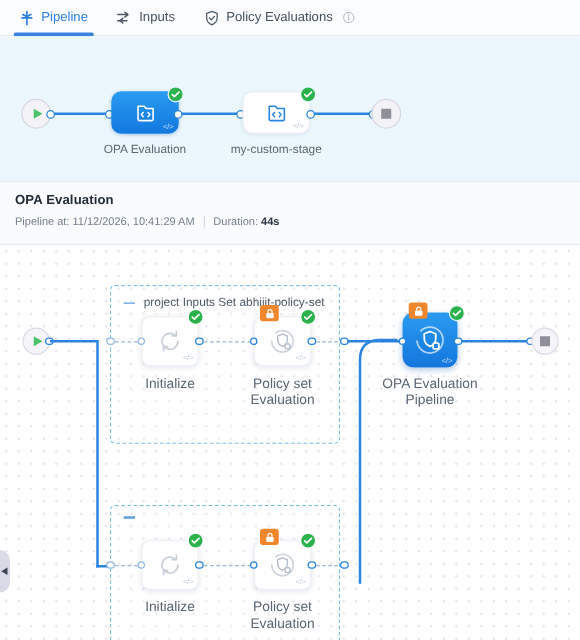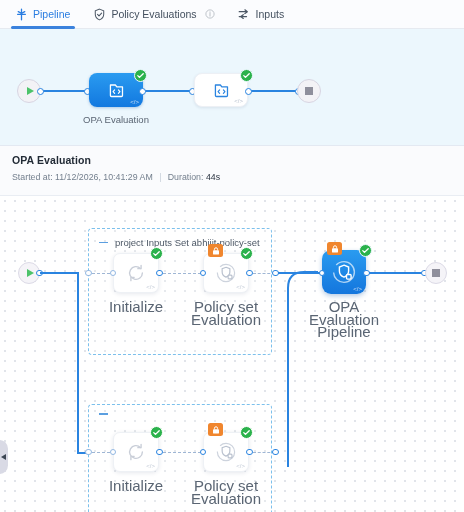--- a/index.html
+++ b/index.html
@@ -83,21 +83,21 @@
   .infostrip {
     position: absolute; left: 0; top: 146px; width: 464px; height: 50px;
     background: #fafbfd; border-bottom: 1px solid #e9edf3;
     padding: 8px 12px 0 12px;
   }
   .info-title { font-size: 10.5px; font-weight: bold; color: #222b36; letter-spacing: .1px; }
   .info-meta { margin-top: 6px; font-size: 8.8px; color: #737f8d; display: flex; align-items: center; }
   .info-meta .sep {
     display: inline-block; width: 1px; height: 9px; background: #d4dae2; margin: 0 7px;
   }
-  .info-meta b { color: #2b3542; font-weight: normal; }
+  .info-meta b { color: #2b3542; font-weight: bold; }
 
   
   .canvas {
     position: absolute; left: 0; top: 196px; width: 464px; height: 316px;
     background-color: #ffffff;
     background-image: radial-gradient(#e1e4ea 0.9px, transparent 1px);
     background-size: 10px 10px;
     overflow: hidden;
   }
   .edge { position: absolute; background: #2a84e0; }
@@ -120,21 +120,21 @@
   .minus { display: inline-block; width: 9px; height: 1.6px; background: #5b9fe0; }
 
   .gnode {
     position: absolute; width: 46px; height: 40px; border-radius: 7px;
     background: #ffffff; border: 1px solid #eef1f5;
     box-shadow: 0 1px 4px rgba(30,50,90,.11);
     display: flex; align-items: center; justify-content: center;
   }
   .gnode .codecorner { color: #c2cad6; right: 3px; bottom: 2px; }
   .gnode-label {
-    position: absolute; width: 92px; text-align: center; font-size: 15px;
+    position: absolute; width: 92px; text-align: center; font-size: 11px;
     color: #5a6573; line-height: 12.5px;
   }
   .okbadge.onwhite { border-color: #ffffff; }
   .lockbadge {
     position: absolute; width: 15px; height: 13px; border-radius: 2.5px;
     background: #f0862e; display: flex; align-items: center; justify-content: center;
   }
 
   .decision {
     position: absolute; width: 44px; height: 44px; border-radius: 9px;
@@ -173,48 +173,48 @@
 
   <div class="tabbar">
 
     <div class="tab active">
       <span class="ico">
         <svg width="13" height="13" viewBox="0 0 16 16">
           <path d="M8 1.5v13M4 4.5l4 2 4-2M3.2 7.8h9.6" stroke="#2a7de1" stroke-width="1.6" fill="none" stroke-linecap="round"></path>
         </svg>
       </span>
       <span>Pipeline</span>
+    </div>
+
+    <div class="tab">
+      <span class="ico">
+        <svg width="13" height="13" viewBox="0 0 16 16">
+          <path d="M1.5 4.5h9M1.5 10.5h9" stroke="#4c5765" stroke-width="1.5" stroke-linecap="round"></path>
+          <path d="M8.5 2.2l3 2.3-3 2.3M6.5 8.2l-3 2.3 3 2.3" stroke="#4c5765" stroke-width="1.5" fill="none" stroke-linecap="round" stroke-linejoin="round"></path>
+        </svg>
+      </span>
+      <span>Inputs</span>
     </div>
 
     <div class="tab">
       <span class="ico">
         <svg width="13" height="13" viewBox="0 0 16 16">
           <path d="M8 1.4l5.2 2v4.3c0 3.3-2.3 5.8-5.2 6.9C5.1 13.5 2.8 11 2.8 7.7V3.4L8 1.4z" stroke="#4c5765" stroke-width="1.25" fill="none"></path>
           <path d="M5.6 7.9l1.8 1.8 3.2-3.4" stroke="#4c5765" stroke-width="1.3" fill="none" stroke-linecap="round" stroke-linejoin="round"></path>
         </svg>
       </span>
       <span>Policy Evaluations</span>
       <span class="info-i">
         <svg width="10" height="10" viewBox="0 0 16 16">
           <circle cx="8" cy="8" r="6.6" stroke="#6b7682" stroke-width="1.1" fill="none"></circle>
           <circle cx="8" cy="4.9" r=".95" fill="#6b7682"></circle>
           <path d="M8 7.1v4.3" stroke="#6b7682" stroke-width="1.2" stroke-linecap="round"></path>
         </svg>
       </span>
     </div>
-
-    <div class="tab">
-      <span class="ico">
-        <svg width="13" height="13" viewBox="0 0 16 16">
-          <path d="M1.5 4.5h9M1.5 10.5h9" stroke="#4c5765" stroke-width="1.5" stroke-linecap="round"></path>
-          <path d="M8.5 2.2l3 2.3-3 2.3M6.5 8.2l-3 2.3 3 2.3" stroke="#4c5765" stroke-width="1.5" fill="none" stroke-linecap="round" stroke-linejoin="round"></path>
-        </svg>
-      </span>
-      <span>Inputs</span>
-    </div>
   </div>
 
   <div class="toppipe">
 
     <div class="tp-line" style="left:36px;  width:52px;"></div>
     <div class="tp-line" style="left:145px; width:46px;"></div>
     <div class="tp-line" style="left:251px; width:47px;"></div>
 
     <div class="endcircle" style="left:17px; top:50px;">
       <div class="play-tri"></div>
@@ -244,31 +244,32 @@
         <path d="M8 9.4l-1.6 1.8L8 13M12 9.4l1.6 1.8L12 13" stroke="#2a84e0" stroke-width="1.25" fill="none" stroke-linecap="round" stroke-linejoin="round"></path>
       </svg>
       <span class="codecorner dark">&lt;/&gt;</span>
     </div>
     <div class="okbadge" style="left:240px; top:40px;">
       <svg width="9" height="9" viewBox="0 0 12 12">
           <path d="M2.4 6.2l2.2 2.3L9.6 3.6" stroke="#fff" stroke-width="1.8" fill="none" stroke-linecap="round" stroke-linejoin="round"></path>
         </svg>
     </div>
     <div class="port" style="left:245px; top:58.5px;"></div>
+    <div class="tp-label" style="left:173px; top:84px;">my-custom-stage</div>
 
     <div class="port" style="left:295px; top:58.5px;"></div>
     <div class="endcircle" style="left:297px; top:50px;">
       <div class="stop-sq"></div>
     </div>
   </div>
 
   <div class="infostrip">
     <div class="info-title">OPA Evaluation</div>
     <div class="info-meta">
-      <span>Started at:</span>
+      <span>Pipeline at:</span>
       <span>&nbsp;</span>
       <span>11/12/2026, 10:41:29 AM</span>
       <span class="sep"></span>
       <span>Duration:</span>
       <span>&nbsp;</span>
       <b>44s</b>
     </div>
   </div>
 
   <div class="canvas">

